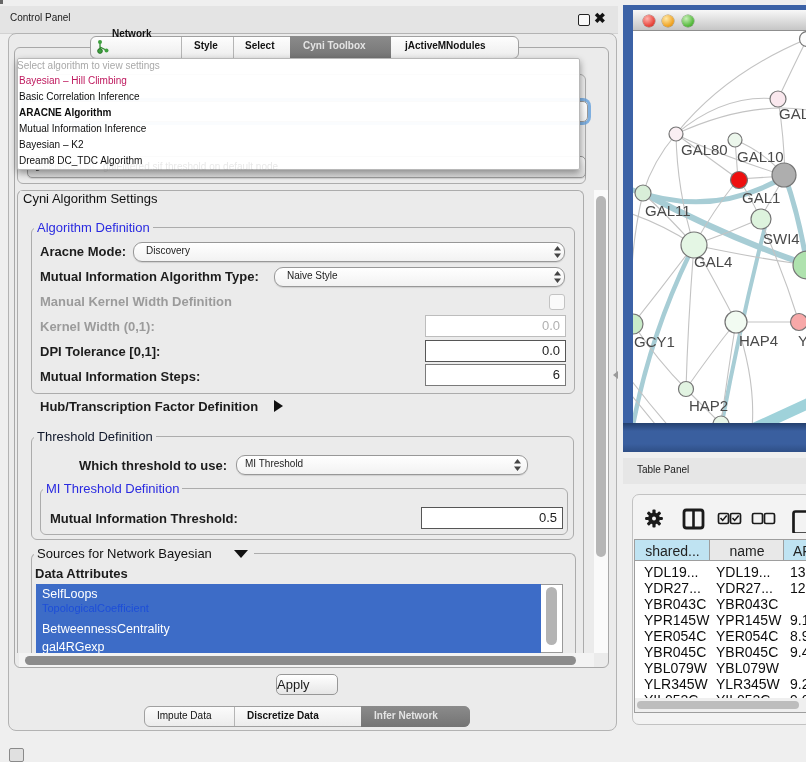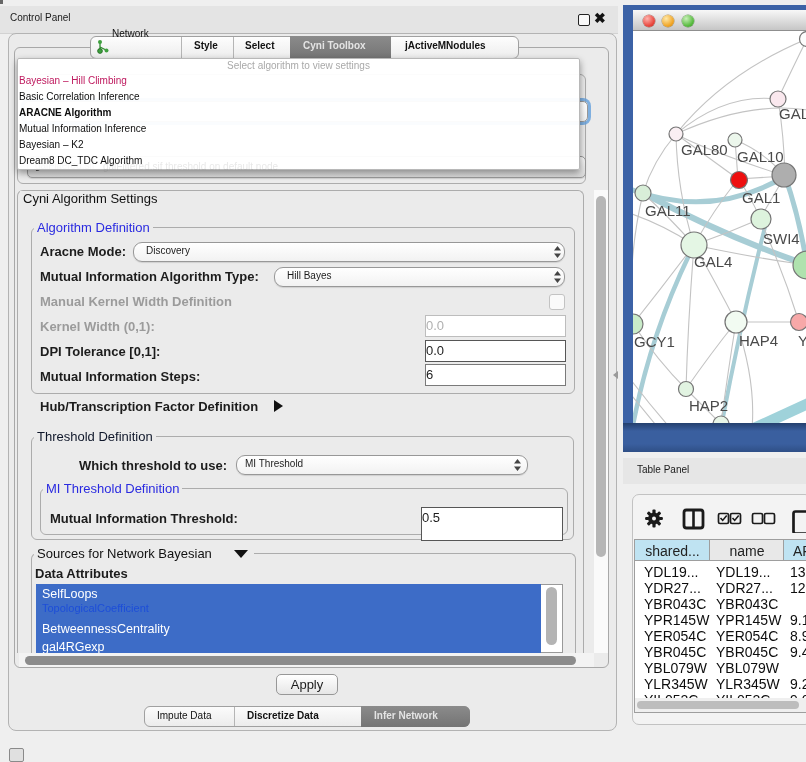--- a/index.html
+++ b/index.html
@@ -1,20 +1,20 @@
 <!DOCTYPE html>
 <html><head><meta charset="utf-8">
 <style>
 html,body{margin:0;padding:0}
 body{width:806px;height:762px;position:relative;overflow:hidden;background:#efefef;
  font-family:"Liberation Sans",sans-serif;font-size:13px;color:#1c1c1c}
 .ab{position:absolute}
 .lbl{position:absolute;font-weight:bold;color:#1c1c1c;white-space:nowrap;font-size:13px}
 .txt{position:absolute;white-space:nowrap;font-size:10px}
-.fld{position:absolute;background:#fff;border:1px solid #565656;font-size:13px;padding-right:5px;box-sizing:border-box}
+.fld{position:absolute;background:#fff;border:1px solid #565656;font-size:13px;text-align:right;padding-right:5px;box-sizing:border-box}
 .combo{position:absolute;border:1px solid #989898;border-radius:5px;background:linear-gradient(#ffffff,#f2f2f2);box-shadow:0 1px 1px rgba(0,0,0,.12);box-sizing:border-box}
 .gbox{position:absolute;border:1px solid #acacac;border-radius:6px;box-sizing:border-box}
 .gtitle{position:absolute;background:#ebebeb;padding:0 3px;white-space:nowrap;font-size:13px}
 .arrows{position:absolute;width:9px;height:12px}
 </style></head>
 <body>
 
 <div class="ab" style="left:0;top:0;width:3px;height:4px;background:#666"></div>
 <div class="ab" style="left:0;top:6px;width:618px;height:27px;background:#e4e4e4;border-bottom:1px solid #d2d2d2"></div>
 <div class="txt" style="left:10px;top:12px;color:#1a1a1a">Control Panel</div>
@@ -28,21 +28,21 @@
 <div class="ab" style="left:90px;top:36px;width:429px;height:23px;border:1px solid #a0a0a0;border-radius:6px;background:linear-gradient(#fdfdfd,#ededed);box-sizing:border-box"></div>
 <div class="ab" style="left:181px;top:37px;width:1px;height:21px;background:#b5b5b5"></div>
 <div class="ab" style="left:233px;top:37px;width:1px;height:21px;background:#b5b5b5"></div>
 <div class="ab" style="left:290px;top:36px;width:101px;height:23px;background:linear-gradient(#8b8b8b,#747474);box-sizing:border-box"></div>
 <svg class="ab" style="left:97px;top:39px" width="13" height="16" viewBox="0 0 13 16">
  <path d="M3 3 L3 12 M3 8 L9 11" stroke="#2e8b2e" stroke-width="1.3" fill="none"></path>
  <circle cx="3" cy="3" r="2" fill="#3fa03f"></circle>
     <circle cx="3" cy="12" r="2.4" fill="#3fa03f" stroke="#1c661c" stroke-width="0.8"></circle>
     <circle cx="9.5" cy="11.5" r="2" fill="#3fa03f"></circle>
 </svg>
-<div class="txt" style="left:112px;top:28px;color:#111;font-weight:normal">Network</div>
+<div class="txt" style="left:112px;top:28px;color:#111;font-weight:bold">Network</div>
 <div class="txt" style="left:194px;top:40px;color:#111;font-weight:bold">Style</div>
 <div class="txt" style="left:245px;top:40px;color:#111;font-weight:bold">Select</div>
 <div class="txt" style="left:303px;top:40px;color:#e4e4e4;font-weight:bold">Cyni Toolbox</div>
 <div class="txt" style="left:405px;top:40px;color:#111;font-weight:bold">jActiveMNodules</div>
 
 <div class="gbox" style="left:17px;top:74px;width:569px;height:110px"></div>
 <div class="combo" style="left:24px;top:101px;width:564px;height:21px;box-shadow:0 0 0 3px rgba(100,160,220,.8)"></div>
 <div class="combo" style="left:27px;top:156px;width:559px;height:22px;background:linear-gradient(#fafafa,#d8d8d8)"></div>
 <div class="txt" style="left:35px;top:160px;color:#333">galFiltered.sif</div>
 
@@ -54,21 +54,21 @@
 
 <div class="lbl" style="left:40px;top:244px">Aracne Mode:</div>
 <div class="combo" style="left:133px;top:242px;width:432px;height:20px;border-radius:9px"></div>
 <div class="txt" style="left:146px;top:245px">Discovery</div>
 <svg class="arrows" style="left:553px;top:246px" viewBox="0 0 9 12">
     <path d="M4.5 0 L8 4.5 L1 4.5 Z M4.5 12 L8 7.5 L1 7.5 Z" fill="#444"></path>
   </svg>
 
 <div class="lbl" style="left:40px;top:269px">Mutual Information Algorithm Type:</div>
 <div class="combo" style="left:274px;top:267px;width:291px;height:20px;border-radius:9px"></div>
-<div class="txt" style="left:287px;top:270px">Hill Bayes</div>
+<div class="txt" style="left:287px;top:270px">Naive Style</div>
 <svg class="arrows" style="left:553px;top:271px" viewBox="0 0 9 12">
     <path d="M4.5 0 L8 4.5 L1 4.5 Z M4.5 12 L8 7.5 L1 7.5 Z" fill="#444"></path>
   </svg>
 
 <div class="lbl" style="left:40px;top:294px;color:#9b9b9b">Manual Kernel Width Definition</div>
 <div class="ab" style="left:549px;top:294px;width:14px;height:14px;border:1px solid #c3c3c3;border-radius:3px;background:#fafafa"></div>
 
 <div class="lbl" style="left:40px;top:319px;color:#9b9b9b">Kernel Width (0,1):</div>
 <div class="fld" style="left:425px;top:315px;width:141px;height:22px;border-color:#bdbdbd;color:#b0b0b0;line-height:20px">0.0</div>
 
@@ -88,21 +88,21 @@
 <div class="combo" style="left:236px;top:455px;width:292px;height:20px;border-radius:9px"></div>
 <div class="txt" style="left:245px;top:458px">MI Threshold</div>
 <svg class="arrows" style="left:513px;top:459px" viewBox="0 0 9 12">
     <path d="M4.5 0 L8 4.5 L1 4.5 Z M4.5 12 L8 7.5 L1 7.5 Z" fill="#444"></path>
   </svg>
 
 <div class="gbox" style="left:40px;top:488px;width:528px;height:47px"></div>
 <div class="gtitle" style="left:43px;top:481px;color:#2a2ae0">MI Threshold Definition</div>
 
 <div class="lbl" style="left:50px;top:511px">Mutual Information Threshold:</div>
-<div class="fld" style="left:421px;top:507px;width:142px;height:34px;line-height:20px">0.5</div>
+<div class="fld" style="left:421px;top:507px;width:142px;height:22px;line-height:20px">0.5</div>
 
 <div class="gbox" style="left:31px;top:553px;width:545px;height:100px;border-bottom:none;border-radius:6px 6px 0 0"></div>
 <div class="gtitle" style="left:34px;top:546px;color:#111;width:214px">Sources for Network Bayesian</div>
 <div class="ab" style="left:234px;top:550px;width:0;height:0;border-top:8px solid #111;border-left:7px solid transparent;border-right:7px solid transparent"></div>
 
 <div class="lbl" style="left:35px;top:566px">Data Attributes</div>
 
 <div class="ab" style="left:36px;top:584px;width:527px;height:69px;background:#fff;border:1px solid #999;box-sizing:border-box"></div>
 <div class="ab" style="left:36px;top:584px;width:505px;height:69px;background:#3d6cc7"></div>
 <div class="txt" style="left:42px;top:587px;color:#fff;font-size:12.5px">SelfLoops</div>
@@ -110,34 +110,34 @@
 <div class="txt" style="left:42px;top:622px;color:#fff;font-size:12.5px">BetweennessCentrality</div>
 <div class="txt" style="left:42px;top:640px;color:#fff;font-size:12.5px">gal4RGexp</div>
 <div class="ab" style="left:546px;top:587px;width:11px;height:58px;background:#b4b4b4;border-radius:6px"></div>
 
 <div class="ab" style="left:19px;top:653px;width:575px;height:14px;background:#f3f3f3"></div>
 <div class="ab" style="left:25px;top:656px;width:551px;height:9px;background:#8c8c8c;border-radius:5px"></div>
 
 <div class="ab" style="left:594px;top:190px;width:14px;height:463px;background:#fafafa"></div>
 <div class="ab" style="left:596px;top:196px;width:10px;height:361px;background:#b6b6b6;border-radius:6px"></div>
 
-<div class="ab" style="left:276px;top:674px;width:62px;height:21px;border:1px solid #979797;border-radius:5px;background:linear-gradient(#ffffff,#e6e6e6);box-sizing:border-box;text-align:center;line-height:19px;font-size:13px">Apply</div>
+<div class="ab" style="left:276px;top:674px;width:62px;height:21px;border:1px solid #979797;border-radius:5px;background:linear-gradient(#ffffff,#e6e6e6);box-sizing:border-box;line-height:19px;font-size:13px">Apply</div>
 <div class="ab" style="left:144px;top:706px;width:326px;height:21px;border:1px solid #a0a0a0;border-radius:6px;background:linear-gradient(#fbfbfb,#ececec);box-sizing:border-box"></div>
 <div class="ab" style="left:234px;top:707px;width:1px;height:19px;background:#b5b5b5"></div>
 <div class="ab" style="left:361px;top:706px;width:109px;height:21px;background:linear-gradient(#8b8b8b,#747474);border-radius:0 6px 6px 0"></div>
 <div class="txt" style="left:157px;top:710px;color:#111;font-weight:normal">Impute Data</div>
 <div class="txt" style="left:247px;top:710px;color:#111;font-weight:bold">Discretize Data</div>
 <div class="txt" style="left:374px;top:710px;color:#e4e4e4;font-weight:bold">Infer Network</div>
 
 <div class="ab" style="left:9px;top:748px;width:13px;height:12px;border:1px solid #8a8a8a;border-radius:2px;background:#e0e0e0"></div>
 
 <div class="ab" style="left:613px;top:371px;width:0;height:0;border-right:5px solid #9a9a9a;border-top:4px solid transparent;border-bottom:4px solid transparent"></div>
 
 <div class="ab" style="left:17px;top:58px;width:563px;height:112px;background:rgba(255,255,255,0.965);border:1px solid #b8b8b8;border-radius:2px;box-shadow:0 3px 7px rgba(0,0,0,0.4);box-sizing:border-box;z-index:10"></div>
-<div class="txt" style="left:17px;top:60px;width:563px;text-align:center;color:#a9a9a9;z-index:11">Select algorithm to view settings</div>
+<div class="txt" style="left:17px;top:60px;width:563px;text-align:left;color:#a9a9a9;z-index:11">Select algorithm to view settings</div>
 <div class="txt" style="left:19px;top:75px;z-index:11;color:#be185d">Bayesian – Hill Climbing</div>
 <div class="txt" style="left:19px;top:91px;z-index:11;color:#0d0d0d">Basic Correlation Inference</div>
 <div class="txt" style="left:19px;top:107px;z-index:11;color:#0d0d0d;font-weight:bold">ARACNE Algorithm</div>
 <div class="txt" style="left:19px;top:123px;z-index:11;color:#0d0d0d">Mutual Information Inference</div>
 <div class="txt" style="left:19px;top:139px;z-index:11;color:#0d0d0d">Bayesian – K2</div>
 <div class="txt" style="left:19px;top:155px;z-index:11;color:#0d0d0d">Dream8 DC_TDC Algorithm</div>
 <div class="txt" style="left:103px;top:161px;z-index:12;color:rgba(80,80,80,0.13)">galFiltered.sif threshold on default node</div>
 
 <div class="ab" style="left:623px;top:5px;width:183px;height:447px;background:#3c62a6"></div>
 <div class="ab" style="left:623px;top:423px;width:183px;height:29px;background:linear-gradient(180deg,#24406e 0%,#3a5f9f 28%,#3a5f9f 72%,#2f4f86 100%)"></div>

